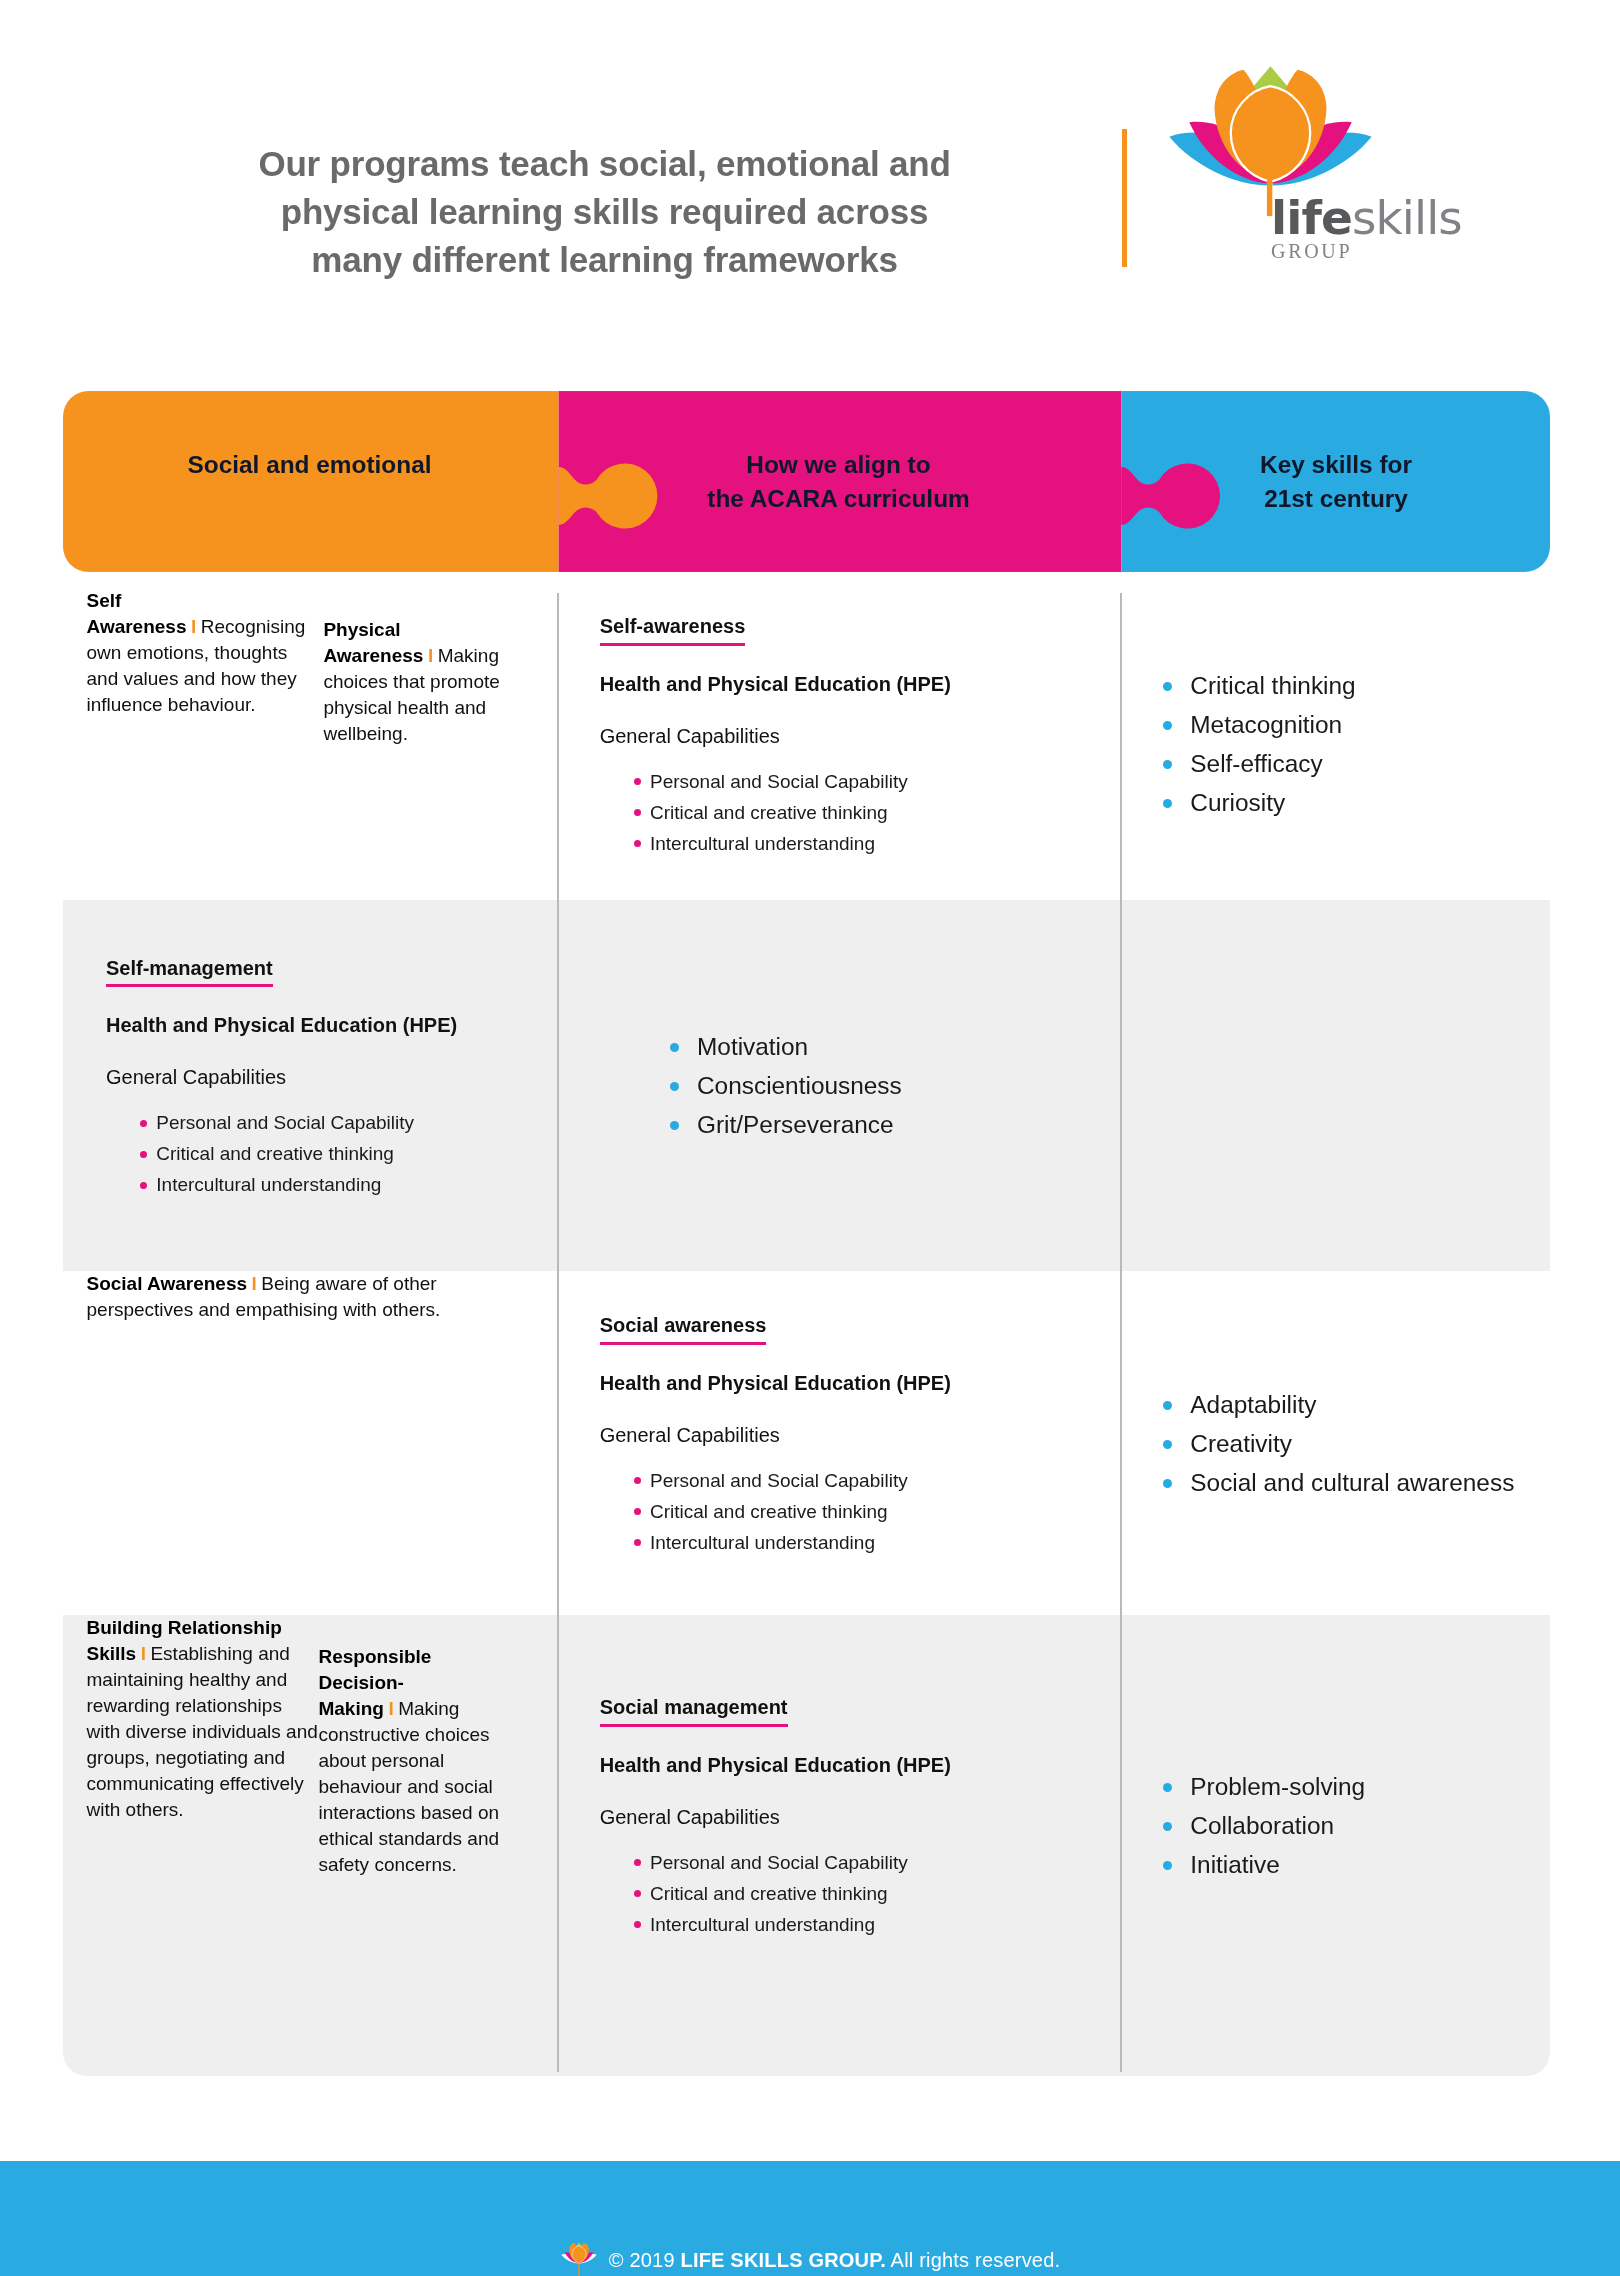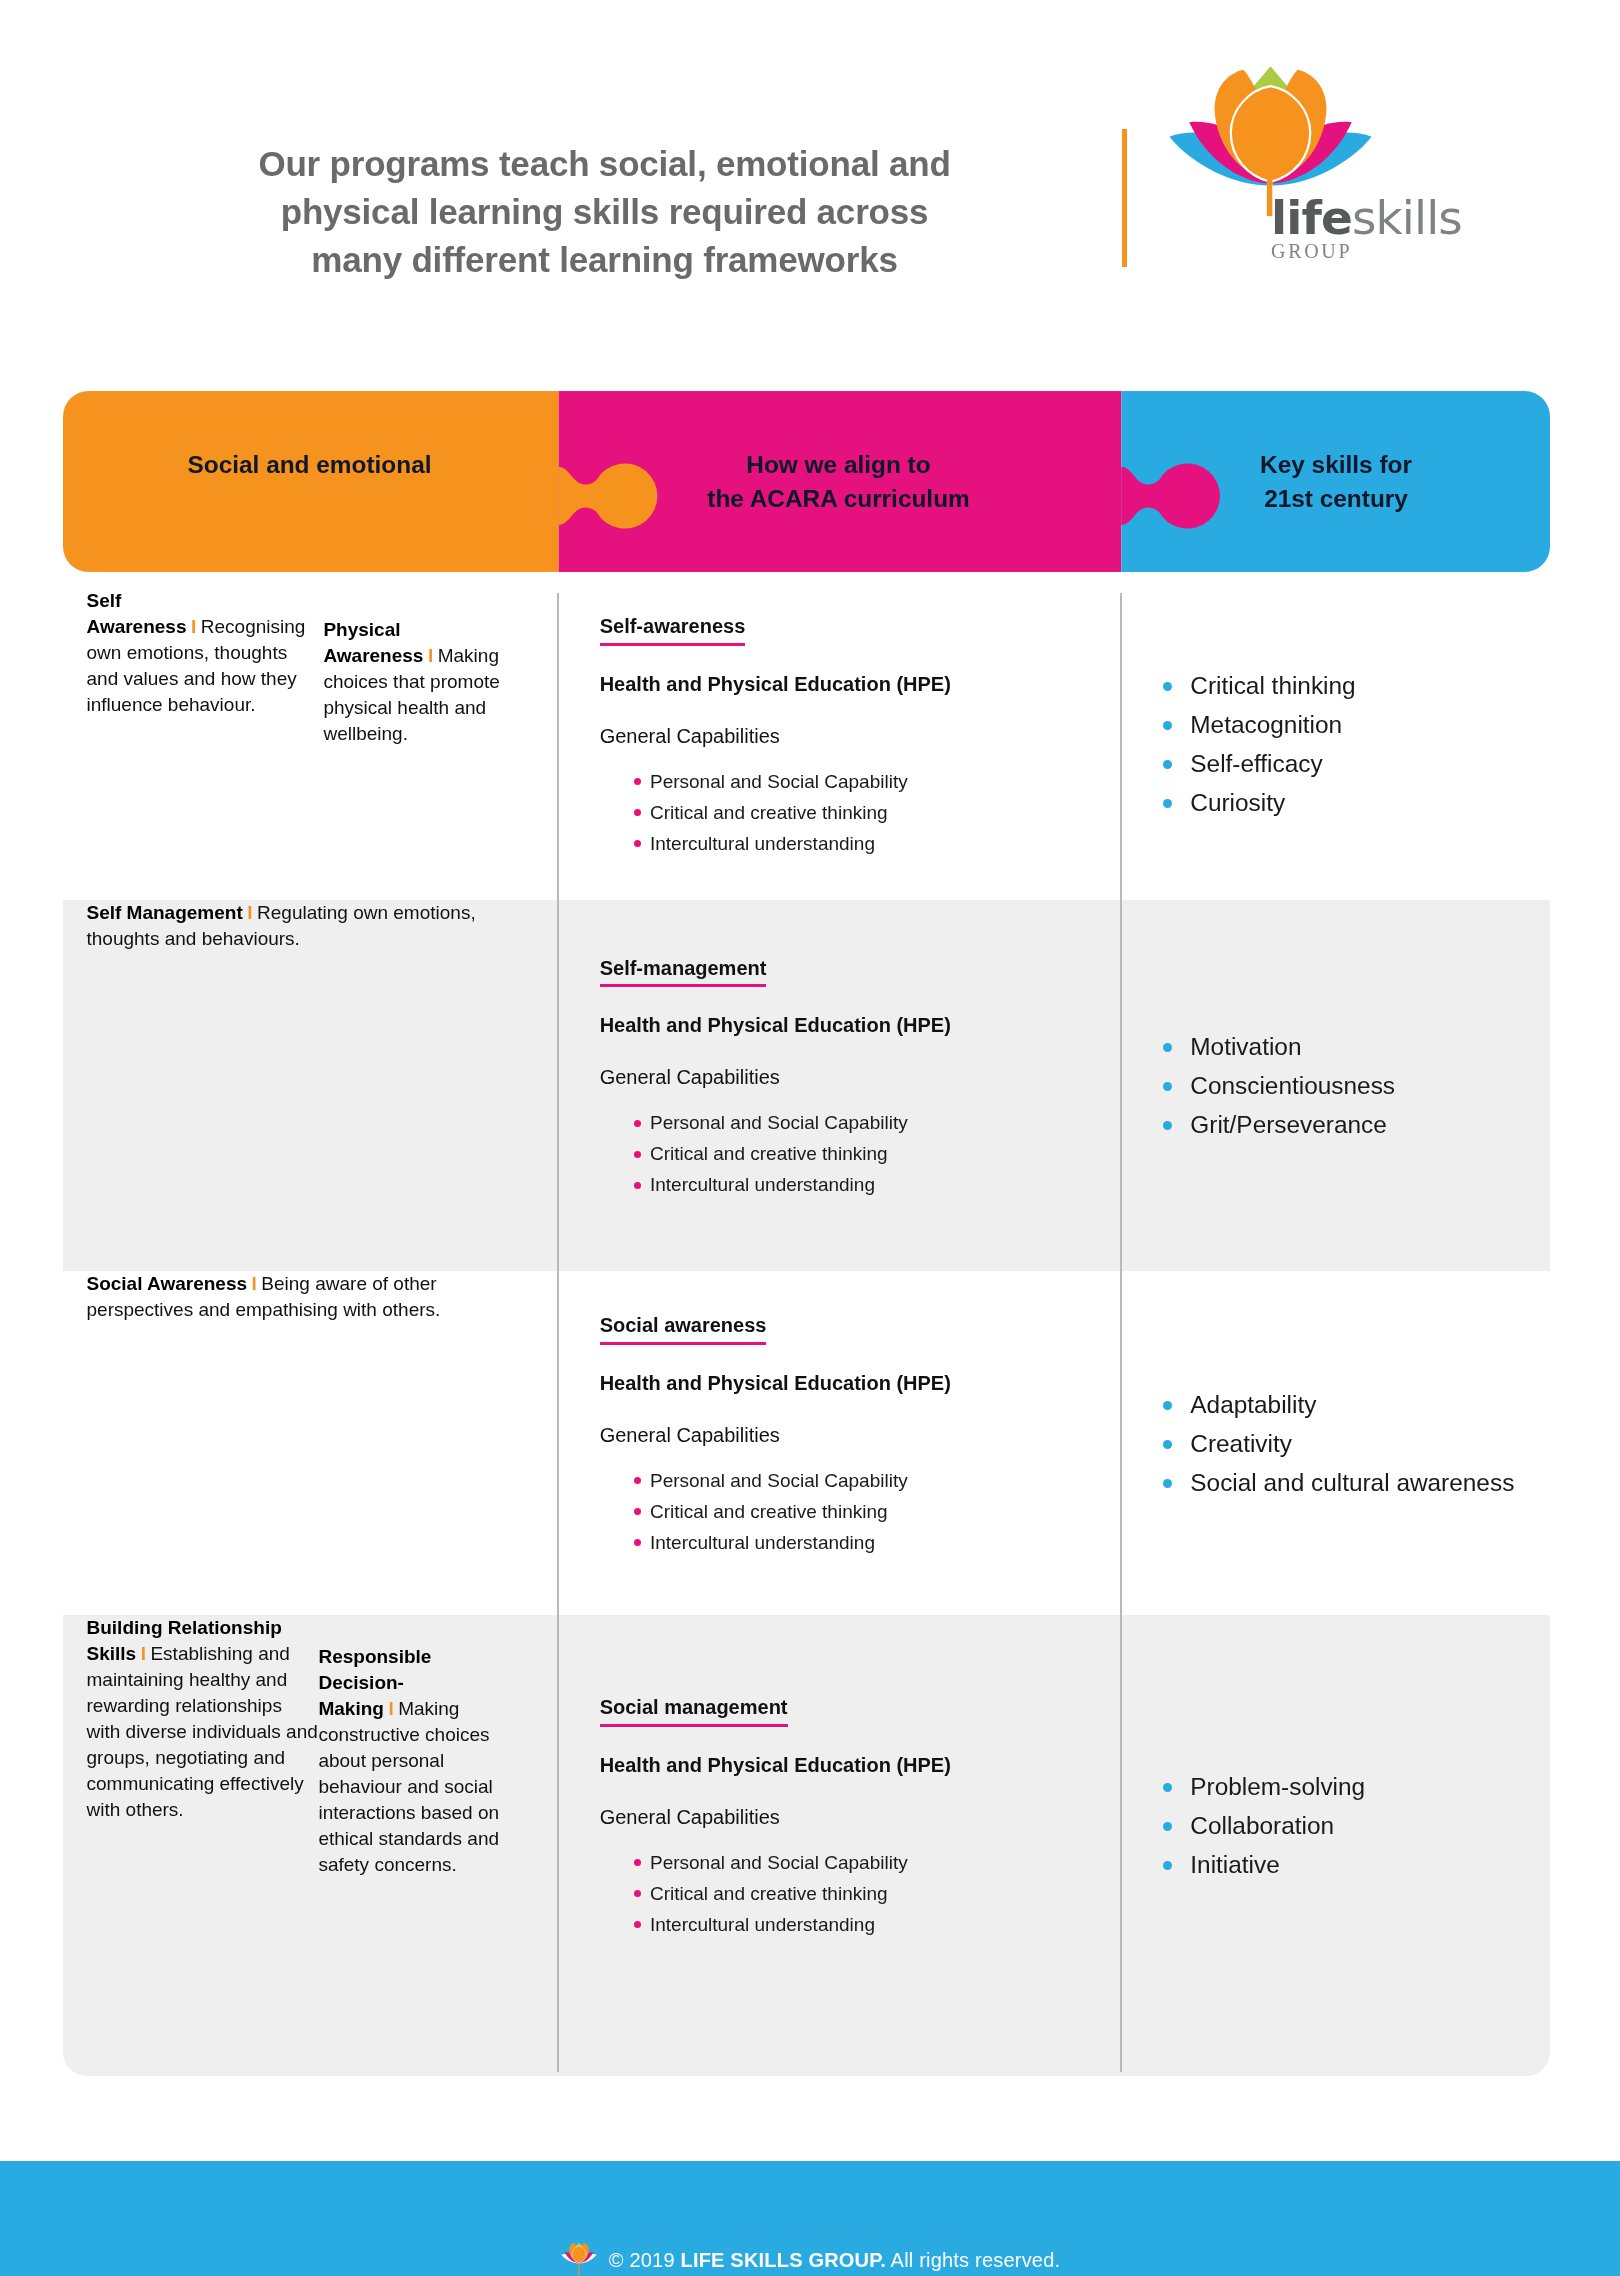--- a/index.html
+++ b/index.html
@@ -213,23 +213,20 @@
             <li>Critical thinking</li>
             <li>Metacognition</li>
             <li>Self-efficacy</li>
             <li>Curiosity</li>
           </ul>
         </div>
       </div>
     </div>
     <div class="row shaded" style="height: 371px;">
       <div class="row-inner" style="height: 371px;">
-        <div class="cell cell-a">
-          <div class="sel-block"><span class="sel-term">Self Management</span><span class="sel-pipe">l</span><span>Regulating own emotions, thoughts and behaviours.</span></div>
-        </div>
         <div class="cell cell-b">
           <div class="acara-title">Self-management</div>
           <div class="acara-sub">Health and Physical Education (HPE)</div>
           <div class="acara-gc">General Capabilities</div>
           <ul class="gc-list">
             <li>Personal and Social Capability</li>
             <li>Critical and creative thinking</li>
             <li>Intercultural understanding</li>
           </ul>
         </div>

